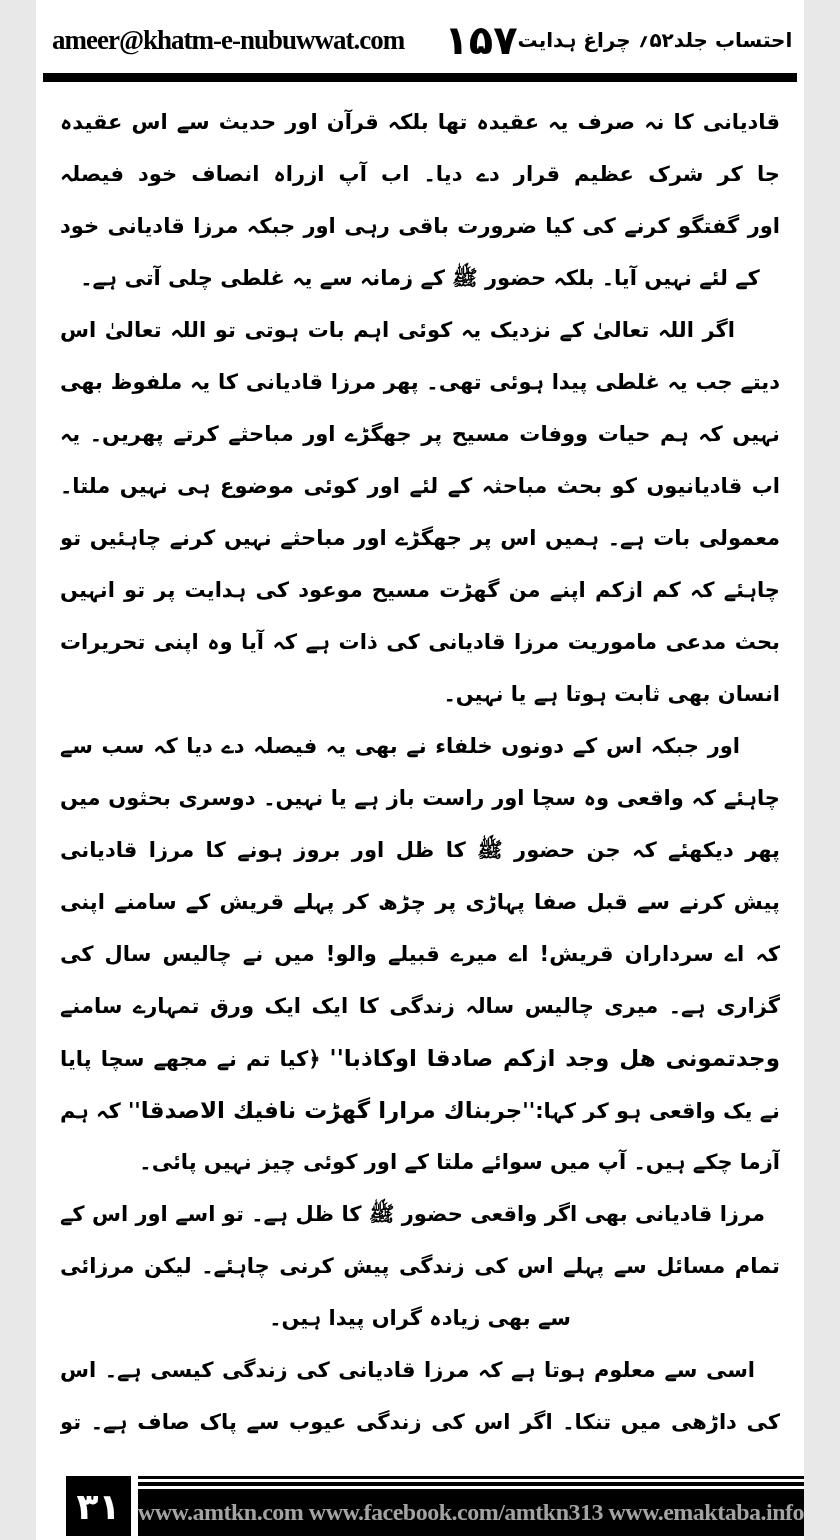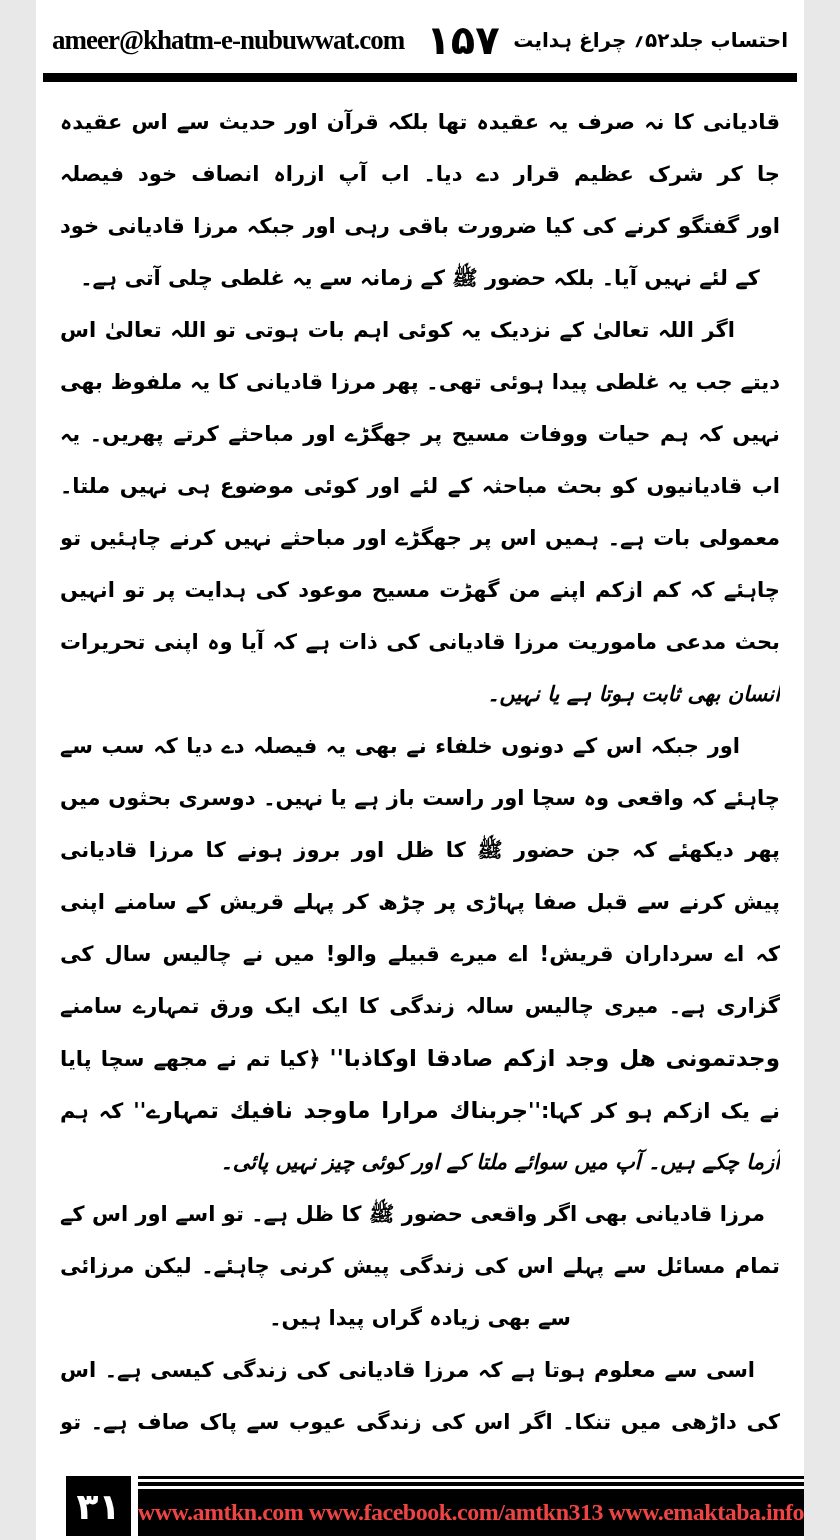--- a/index.html
+++ b/index.html
@@ -13,40 +13,40 @@
     display:flex;align-items:center;
     padding:16px 16px 4px 16px;height:48px;
   }
   .email{
     font-family:"Liberation Serif",serif;
     font-weight:bold;font-size:27px;letter-spacing:-1px;
     white-space:nowrap;
   }
   .page-num{
     font-size:40px;font-weight:bold;line-height:1;
-    margin-left:22px;direction:rtl;
+    margin-left:40px;direction:rtl;
   }
   .title{
     margin-left:auto;direction:rtl;
     font-size:20px;font-weight:bold;white-space:nowrap;
   }
   .rule{height:9px;background:#000;margin:5px 7px 0 7px;}
   
   .body-text{
     direction:rtl;
     padding:14px 24px 0 24px;
     font-size:21px;font-weight:bold;
   }
   .line{
     height:52px;line-height:52px;
     overflow:hidden;
   }
   .line.justify{text-align:justify;text-align-last:justify;}
   .line.center{text-align:right;text-align-last:center;}
-  .line.right{text-align:right;text-align-last:right;font-style:italic;}
+  .line.right{text-align:right;text-align-last:right;}
   .naskh{font-size:23px;font-weight:bold;}
   
   .footer{
     position:absolute;left:0;right:0;bottom:4px;height:60px;
     display:flex;align-items:stretch;
   }
   .footer-pagebox{
     width:76px;background:#000;color:#fff;
     display:flex;align-items:center;justify-content:center;
     font-size:36px;font-weight:bold;
@@ -56,21 +56,21 @@
     flex:1;background:#000;
     display:flex;flex-direction:column;
   }
   .double-rule{
     height:4px;background:#000;
     border-top:3px solid #fff;border-bottom:3px solid #fff;
     margin-top:3px;
   }
   .footer-urls{
     flex:1;display:flex;align-items:center;justify-content:center;
-    color:#ef4444;font-family:"Liberation Serif",serif;
+    color:#a3a3a3;font-family:"Liberation Serif",serif;
     font-weight:bold;font-size:24px;letter-spacing:-0.5px;
     white-space:nowrap;
     border-radius:10px;
   }
 </style>
 </head>
 <body>
 
 <div class="page">
 
@@ -95,21 +95,21 @@
       <div class="line justify"><span>چاہئے کہ کم ازکم اپنے من گھڑت مسیح موعود کی ہدایت پر تو انہیں عمل کرنا چاہئے۔ ہاں! اصل موضوع</span></div>
       <div class="line justify"><span>بحث مدعی ماموریت مرزا قادیانی کی ذات ہے کہ آیا وہ اپنی تحریرات کی رو سے ایک سچا اور شریف</span></div>
       <div class="line right"><span>انسان بھی ثابت ہوتا ہے یا نہیں۔</span></div>
       <div class="line justify" style="padding-right: 40px;"><span>اور جبکہ اس کے دونوں خلفاء نے بھی یہ فیصلہ دے دیا کہ سب سے پہلے مدعی کو دیکھنا</span></div>
       <div class="line justify"><span>چاہئے کہ واقعی وہ سچا اور راست باز ہے یا نہیں۔ دوسری بحثوں میں پڑنا وقت کو ضائع کرنا ہے۔</span></div>
       <div class="line justify"><span>پھر دیکھئے کہ جن حضور ﷺ کا ظل اور بروز ہونے کا مرزا قادیانی مدعی ہے۔ آپ ﷺ نے اپنا دعویٰ</span></div>
       <div class="line justify"><span>پیش کرنے سے قبل صفا پہاڑی پر چڑھ کر پہلے قریش کے سامنے اپنی چالیس سالہ زندگی پیش کی تھی</span></div>
       <div class="line justify"><span>کہ اے سرداران قریش! اے میرے قبیلے والو! میں نے چالیس سال کی زندگی تمہارے سامنے</span></div>
       <div class="line justify"><span>گزاری ہے۔ میری چالیس سالہ زندگی کا ایک ایک ورق تمہارے سامنے ہے۔ ''کیف</span></div>
       <div class="line justify"><span class="naskh">وجدتمونی ھل وجد ازکم صادقا اوکاذبا''</span><span> ﴿کیا تم نے مجھے سچا پایا یا جھوٹا؟﴾ سب</span></div>
-      <div class="line justify"><span>نے یک ازکم ہو کر کہا:''</span><span class="naskh">جربناك مرارا ماوجد نافیك تمہارے</span><span>'' کہ ہم آپ کو بار بار</span></div>
+      <div class="line justify"><span>نے یک واقعی ہو کر کہا:''</span><span class="naskh">جربناك مرارا گھڑت نافیك الاصدقا</span><span>'' کہ ہم آپ کو بار بار</span></div>
       <div class="line right"><span>آزما چکے ہیں۔ آپ میں سوائے ملتا کے اور کوئی چیز نہیں پائی۔</span></div>
       <div class="line justify" style="padding-right: 15px;"><span>مرزا قادیانی بھی اگر واقعی حضور ﷺ کا ظل ہے۔ تو اسے اور اس کے پیروکاروں کو بھی</span></div>
       <div class="line justify"><span>تمام مسائل سے پہلے اس کی زندگی پیش کرنی چاہئے۔ لیکن مرزائی اس کی زندگی پر بحث کرنا موت</span></div>
       <div class="line center"><span>سے بھی زیادہ گراں پیدا ہیں۔</span></div>
       <div class="line justify" style="padding-right: 25px;"><span>اسی سے معلوم ہوتا ہے کہ مرزا قادیانی کی زندگی کیسی ہے۔ اس لئے تو کہتے ہیں کہ چور</span></div>
       <div class="line justify"><span>کی داڑھی میں تنکا۔ اگر اس کی زندگی عیوب سے پاک صاف ہے۔ تو قادیانی اس پر بحث کیوں</span></div>
     </div>
 
   <div class="footer">
     <div class="footer-pagebox">۳۱</div>

